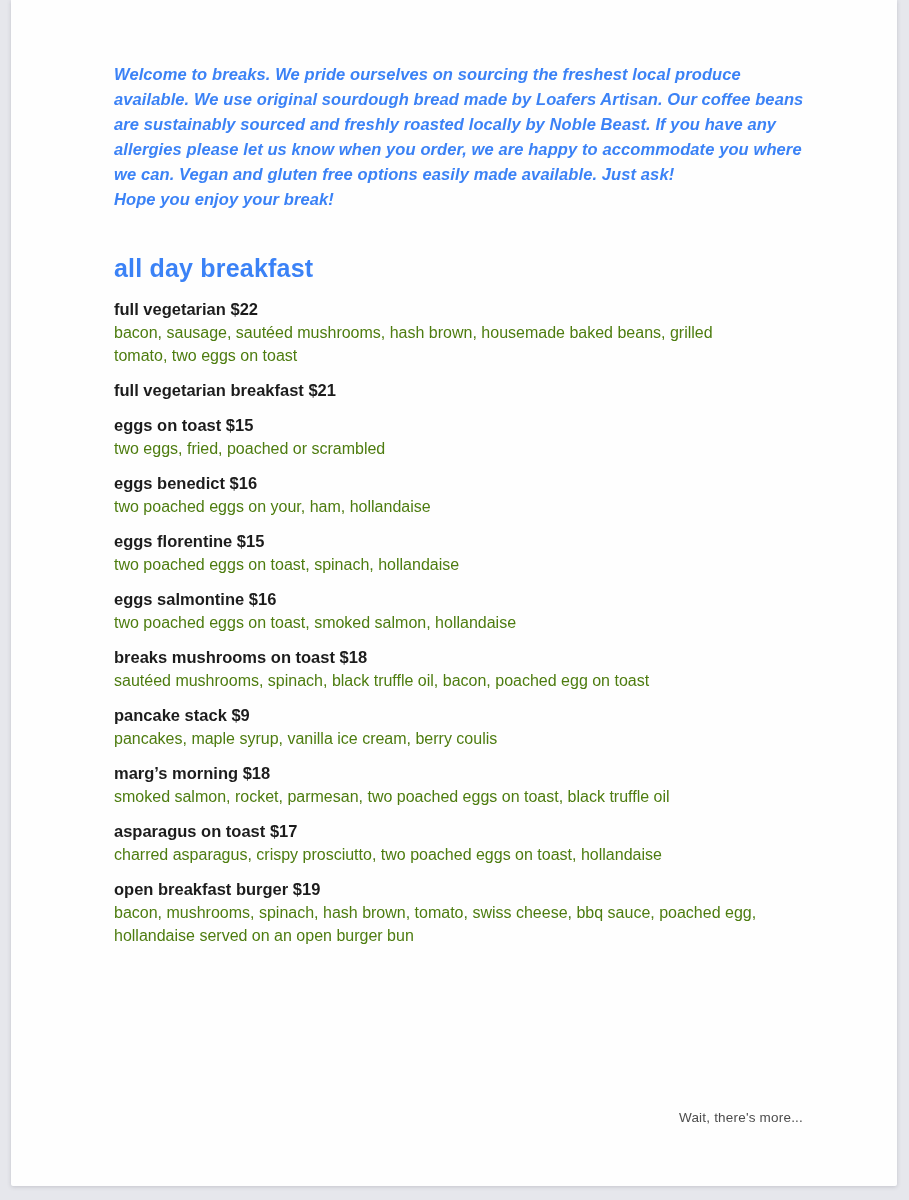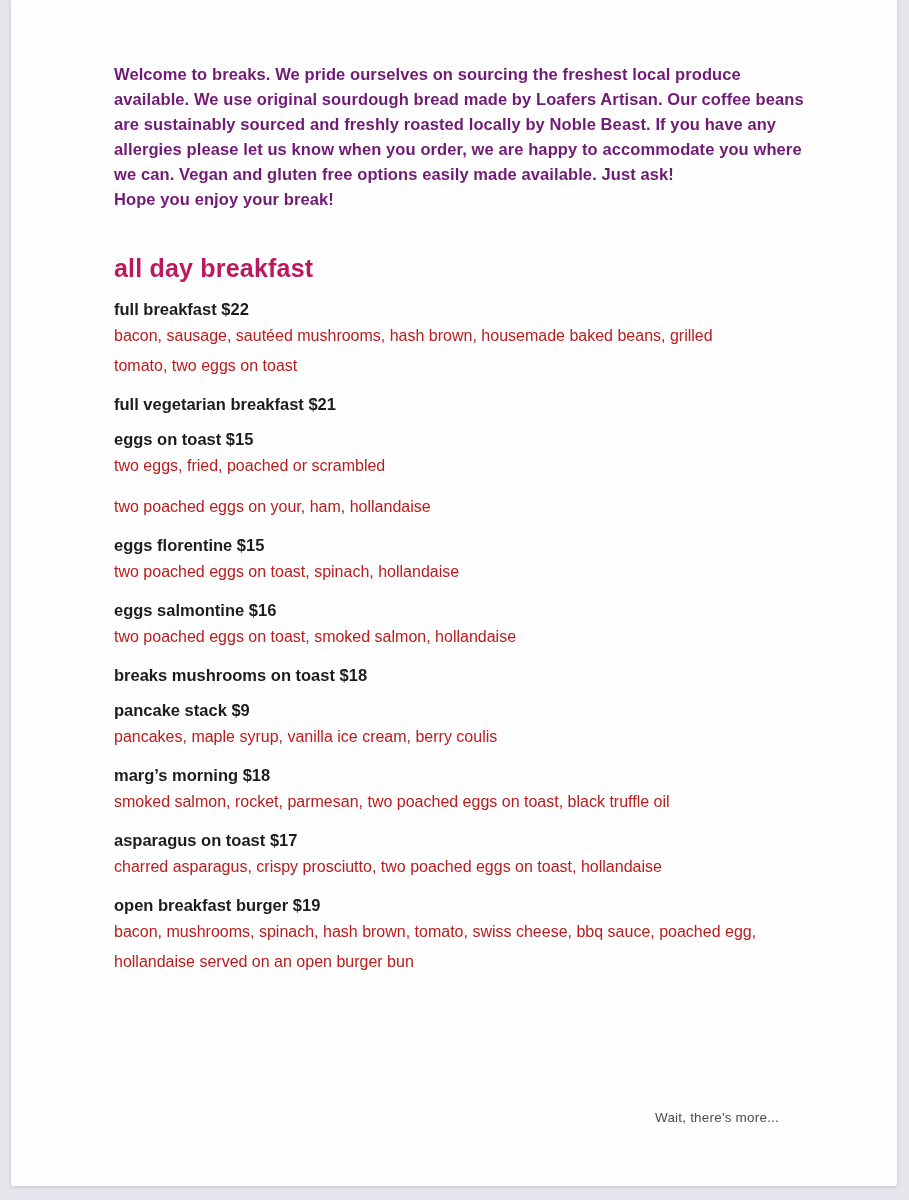--- a/index.html
+++ b/index.html
@@ -27,95 +27,99 @@
   .content {
     position: absolute;
     left: 103px;
     top: 0;
     width: 700px;
   }
   .intro {
     margin: 62px 0 0 0;
     font-size: 16.5px;
     font-weight: 700;
-    color: #701a75;
+    color: #3b82f6;
     line-height: 25px;
     white-space: pre-line;
     letter-spacing: 0.1px;
+    font-style: italic;
   }
   .section-title {
     margin: 42px 0 0 0;
     font-size: 25px;
     font-weight: 700;
-    color: #be185d;
+    color: #3b82f6;
     letter-spacing: 0.2px;
   }
   .items {
     margin-top: 14px;
   }
   .menu-item {
     margin-bottom: 11px;
   }
   .item-heading {
     font-size: 16.5px;
     font-weight: 700;
     color: #1c1c1c;
     line-height: 24px;
   }
   .item-desc {
     font-size: 16px;
     font-weight: 400;
-    color: #b91c1c;
-    line-height: 30px;
+    color: #4d7c0f;
+    line-height: 23px;
     white-space: pre-line;
   }
   .footer-note {
     position: absolute;
     top: 1110px;
-    right: 118px;
+    right: 94px;
     font-size: 13.5px;
     color: #4c4c4c;
     letter-spacing: 0.2px;
   }
 </style>
 </head>
 <body>
 
 <div class="page">
   <div class="content">
     <p class="intro">Welcome to breaks. We pride ourselves on sourcing the freshest local produce
 available. We use original sourdough bread made by Loafers Artisan. Our coffee beans
 are sustainably sourced and freshly roasted locally by Noble Beast. If you have any
 allergies please let us know when you order, we are happy to accommodate you where
 we can. Vegan and gluten free options easily made available. Just ask!
 Hope you enjoy your break!</p>
     <h1 class="section-title">all day breakfast</h1>
     <div class="items" id="items">
   <div class="menu-item">
     <div class="item-heading">
-      <span class="item-name">full breakfast</span><span> </span><span class="item-price">$22</span>
+      <span class="item-name">full vegetarian</span><span> </span><span class="item-price">$22</span>
     </div>
     <div class="item-desc">bacon, sausage, sautéed mushrooms, hash brown, housemade baked beans, grilled
 tomato, two eggs on toast</div>
   </div>
 
   <div class="menu-item">
     <div class="item-heading">
       <span class="item-name">full vegetarian breakfast</span><span> </span><span class="item-price">$21</span>
     </div>
   </div>
 
   <div class="menu-item">
     <div class="item-heading">
       <span class="item-name">eggs on toast</span><span> </span><span class="item-price">$15</span>
     </div>
     <div class="item-desc">two eggs, fried, poached or scrambled</div>
   </div>
 
   <div class="menu-item">
+    <div class="item-heading">
+      <span class="item-name">eggs benedict</span><span> </span><span class="item-price">$16</span>
+    </div>
     <div class="item-desc">two poached eggs on your, ham, hollandaise</div>
   </div>
 
   <div class="menu-item">
     <div class="item-heading">
       <span class="item-name">eggs florentine</span><span> </span><span class="item-price">$15</span>
     </div>
     <div class="item-desc">two poached eggs on toast, spinach, hollandaise</div>
   </div>
 
@@ -123,20 +127,21 @@
     <div class="item-heading">
       <span class="item-name">eggs salmontine</span><span> </span><span class="item-price">$16</span>
     </div>
     <div class="item-desc">two poached eggs on toast, smoked salmon, hollandaise</div>
   </div>
 
   <div class="menu-item">
     <div class="item-heading">
       <span class="item-name">breaks mushrooms on toast</span><span> </span><span class="item-price">$18</span>
     </div>
+    <div class="item-desc">sautéed mushrooms, spinach, black truffle oil, bacon, poached egg on toast</div>
   </div>
 
   <div class="menu-item">
     <div class="item-heading">
       <span class="item-name">pancake stack</span><span> </span><span class="item-price">$9</span>
     </div>
     <div class="item-desc">pancakes, maple syrup, vanilla ice cream, berry coulis</div>
   </div>
 
   <div class="menu-item">

